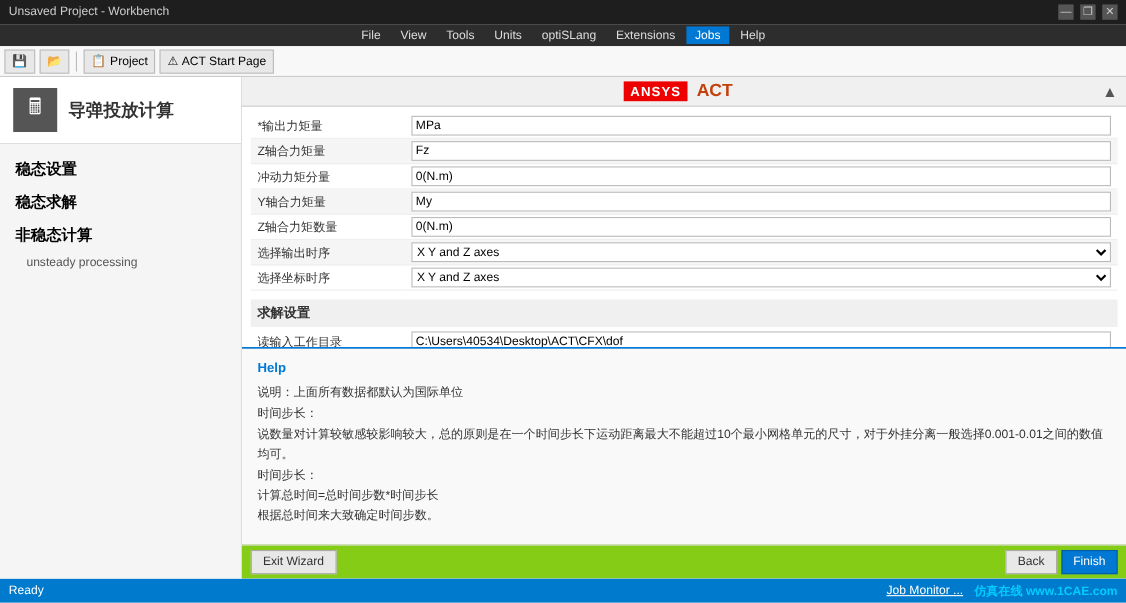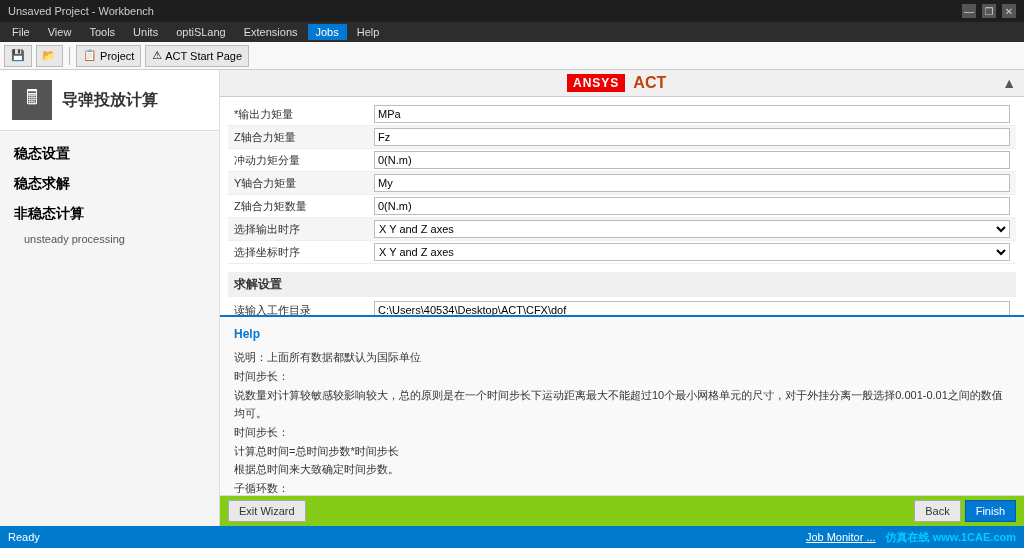--- a/index.html
+++ b/index.html
@@ -39,20 +39,21 @@
     }
 
     
     .menu-bar {
       height: 20px;
       background: #2d2d2d;
       display: flex;
       align-items: center;
       padding: 0 4px;
       gap: 2px;
+      justify-content: center;
     }
     .menu-item {
       color: #ddd;
       font-size: 11px;
       padding: 2px 8px;
       cursor: pointer;
     }
     .menu-item.active { background: #0078d4; color: white; }
 
     
@@ -431,21 +432,20 @@
 
     <div class="help-area">
       <div class="help-title">Help</div>
       <div class="help-text">
         <div>说明：上面所有数据都默认为国际单位</div>
         <div>时间步长：</div>
         <div>说数量对计算较敏感较影响较大，总的原则是在一个时间步长下运动距离最大不能超过10个最小网格单元的尺寸，对于外挂分离一般选择0.001-0.01之间的数值均可。</div>
         <div>时间步长：</div>
         <div>计算总时间=总时间步数*时间步长</div>
         <div>根据总时间来大致确定时间步数。</div>
-        <div>子循环数：</div>
 
       </div>
     </div>
 
     <div class="action-bar">
       <button class="btn btn-exit">Exit Wizard</button>
       <div class="btn-group-right">
         <button class="btn btn-back">Back</button>
         <button class="btn btn-finish">Finish</button>
       </div>

